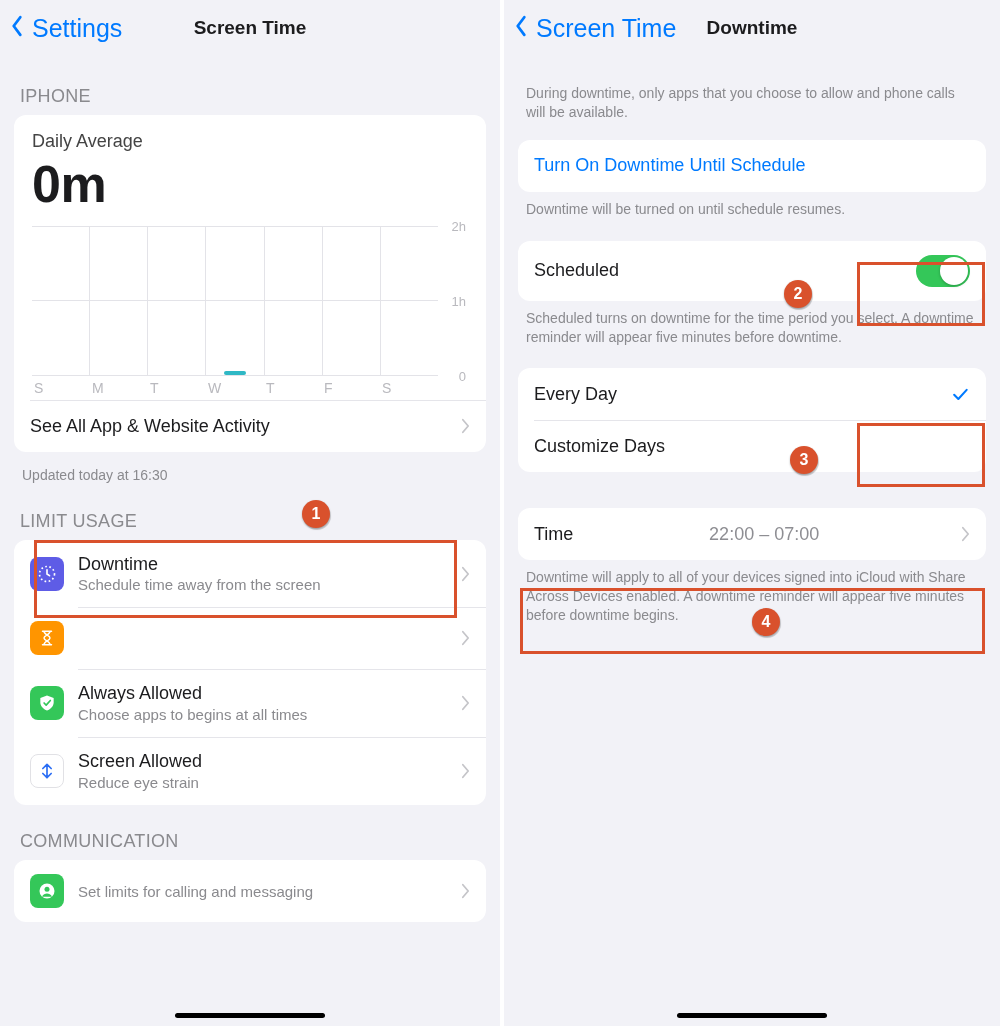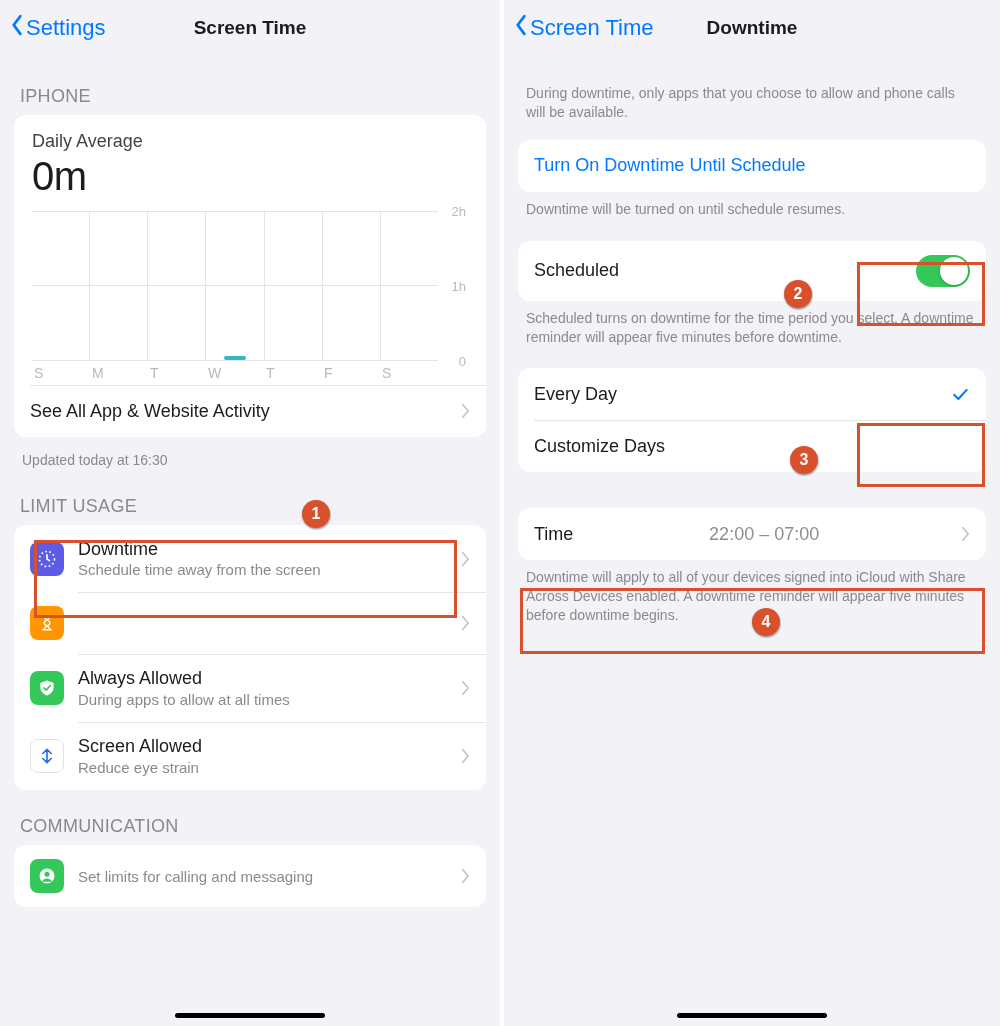--- a/index.html
+++ b/index.html
@@ -48,22 +48,22 @@
     font-size: 19px;
     font-weight: 600;
   }
   .navbar .back {
     position: absolute;
     left: 10px;
     display: flex;
     align-items: center;
     color: var(--link);
     font-weight: 400;
-    font-size: 22px;
-    gap: 2px;
+    font-size: 25px;
+    gap: 8px;
   }
   .navbar .back svg { width: 14px; height: 22px; }
 
   .content {
     flex: 1;
     overflow: hidden;
     padding: 0 14px;
   }
 
   .section-header {
@@ -83,21 +83,21 @@
   .footnote {
     font-size: 14px;
     color: var(--subtext);
     line-height: 1.35;
     padding: 8px 8px 0 8px;
   }
 
   
   .chart-wrap { padding: 16px 18px 4px 18px; }
   .chart-title { font-size: 18px; color: #444; margin-bottom: 2px; }
-  .chart-big { font-size: 40px; font-weight: 400; letter-spacing: -0.5px; }
+  .chart-big { font-size: 52px; font-weight: 700; letter-spacing: -0.5px; }
   .chart {
     position: relative;
     height: 150px;
     margin-top: 12px;
     display: flex;
   }
   .chart-plot {
     flex: 1;
     position: relative;
     border-bottom: 1px solid var(--grid);
@@ -350,21 +350,21 @@
       </div>
       <div class="row indent">
         <div class="app-icon" style="background:var(--green)">
           <svg width="20" height="20" viewBox="0 0 24 24">
               <path d="M12 3l8 3v5c0 5-3.5 8-8 10-4.5-2-8-5-8-10V6l8-3z" fill="#fff"></path>
               <path d="M8.5 12l2.5 2.5L16 9" stroke="var(--green)" stroke-width="2" fill="none" stroke-linecap="round" stroke-linejoin="round"></path>
             </svg>
         </div>
         <div class="labels">
           <span class="title">Always Allowed</span>
-          <span class="sub">During apps to allow at all times</span>
+          <span class="sub">Choose apps to begins at all times</span>
         </div>
         <span class="chevron">
             <svg viewBox="0 0 10 18">
               <path d="M2 2 L8 9 L2 16" stroke="currentColor" stroke-width="2" fill="none" stroke-linecap="round" stroke-linejoin="round"></path>
             </svg>
           </span>
       </div>
       <div class="row indent">
         <div class="app-icon white-border">
           <svg width="20" height="20" viewBox="0 0 24 24">

